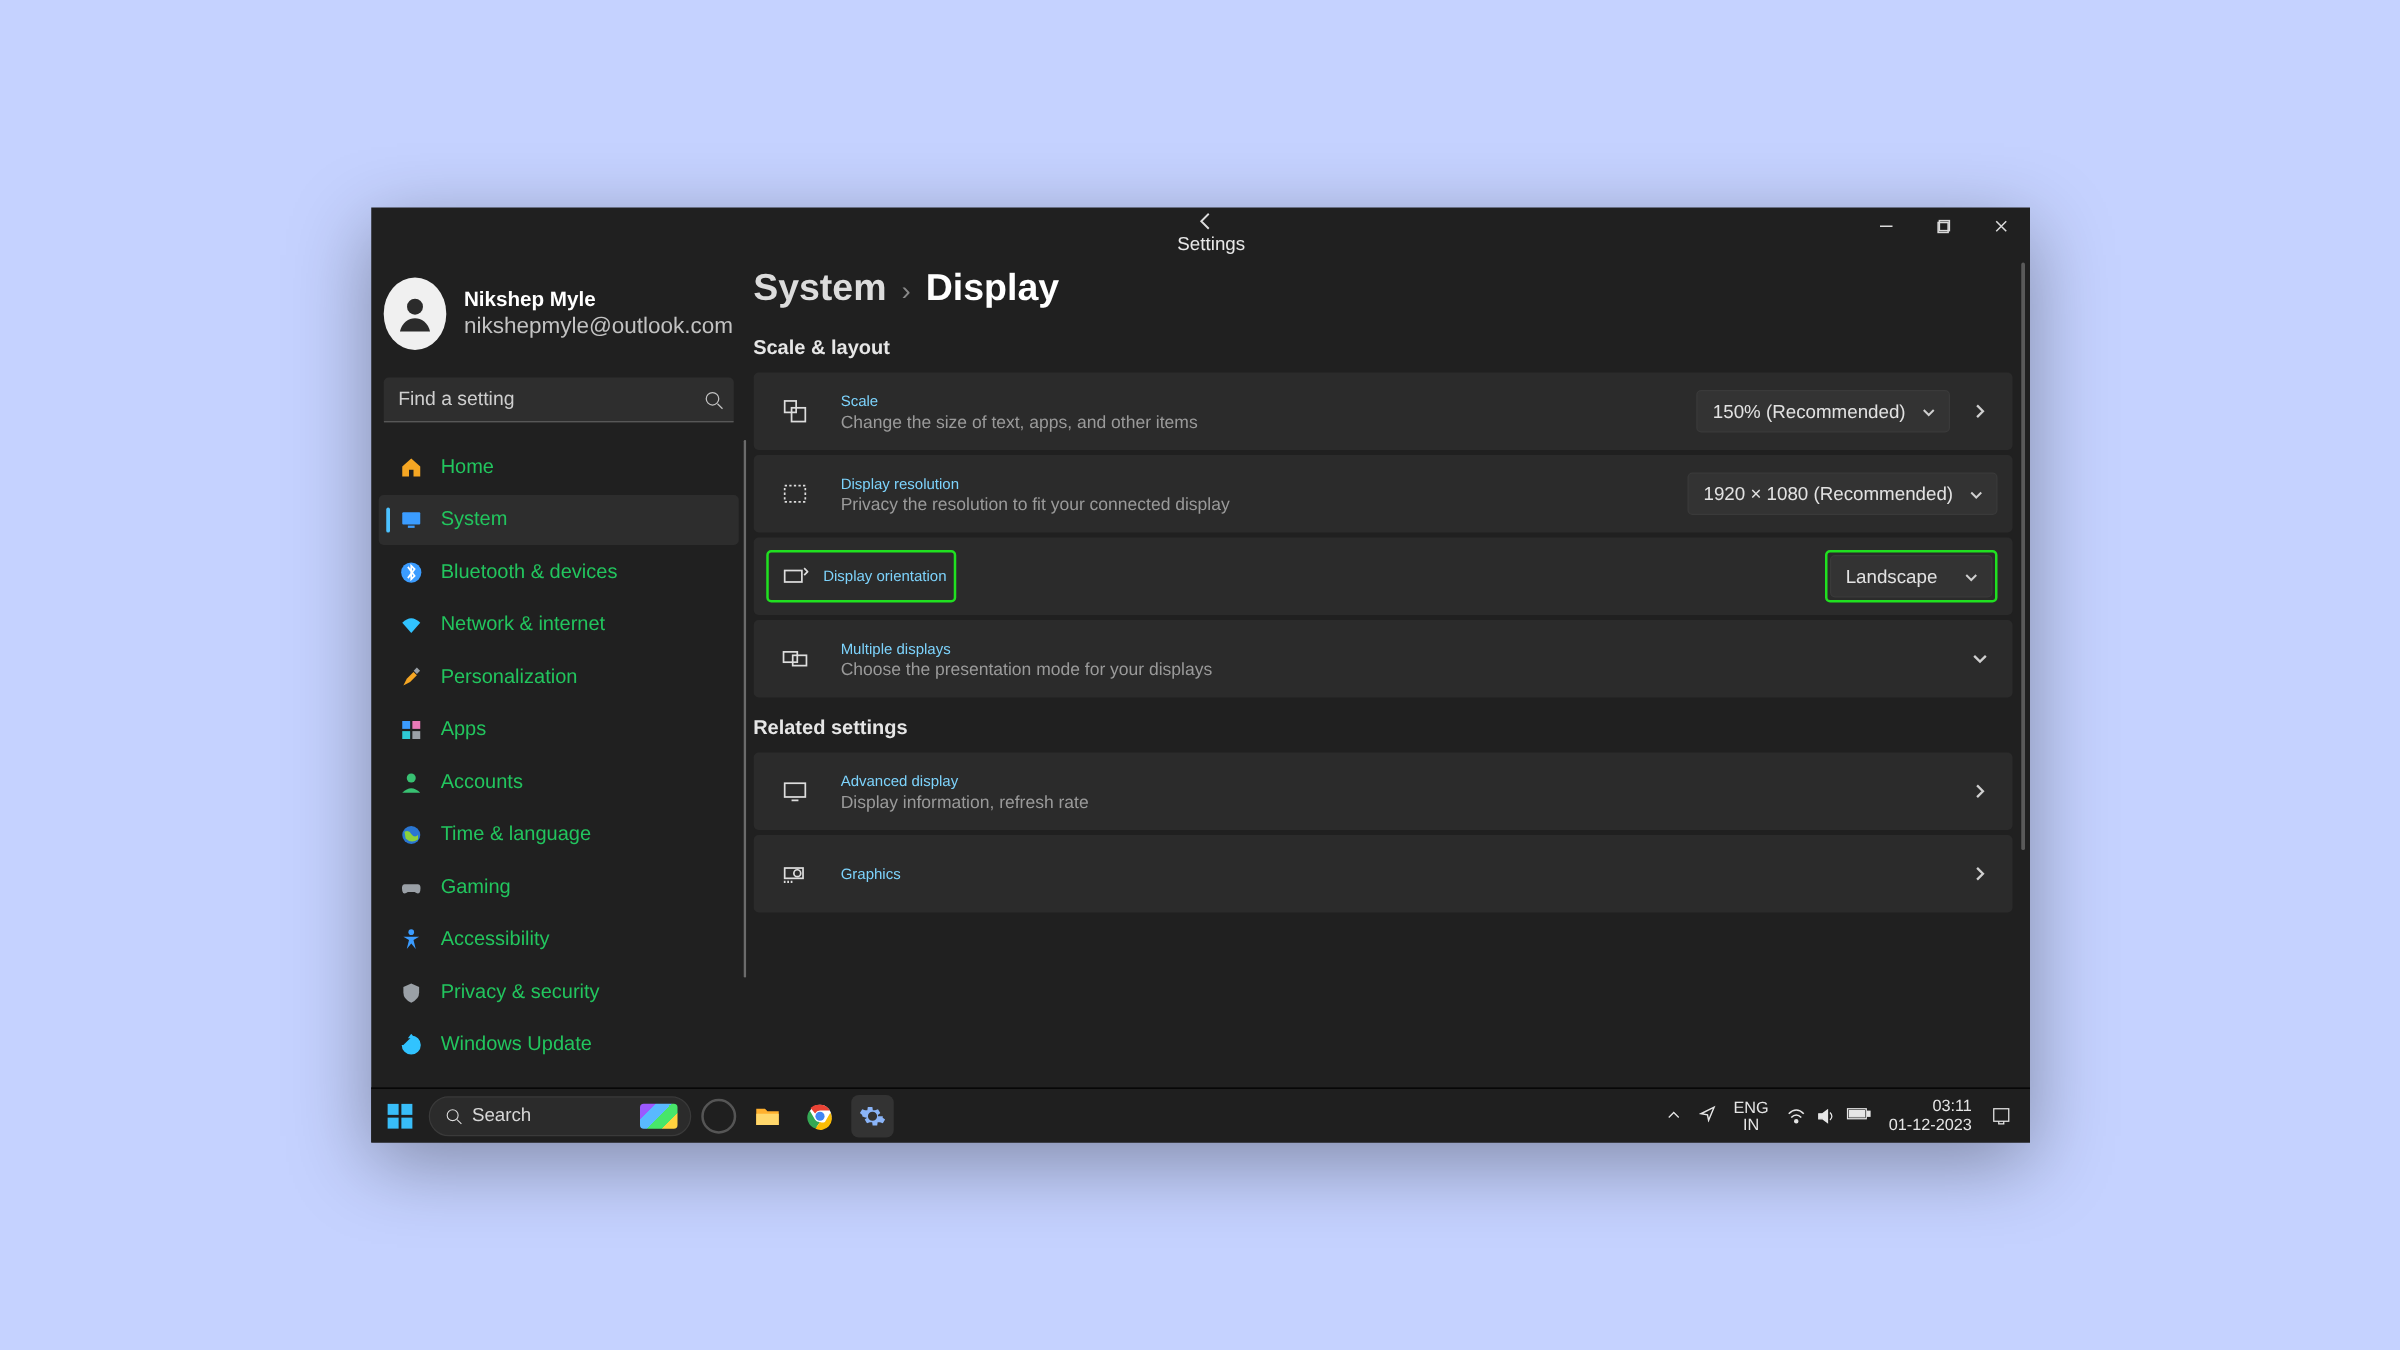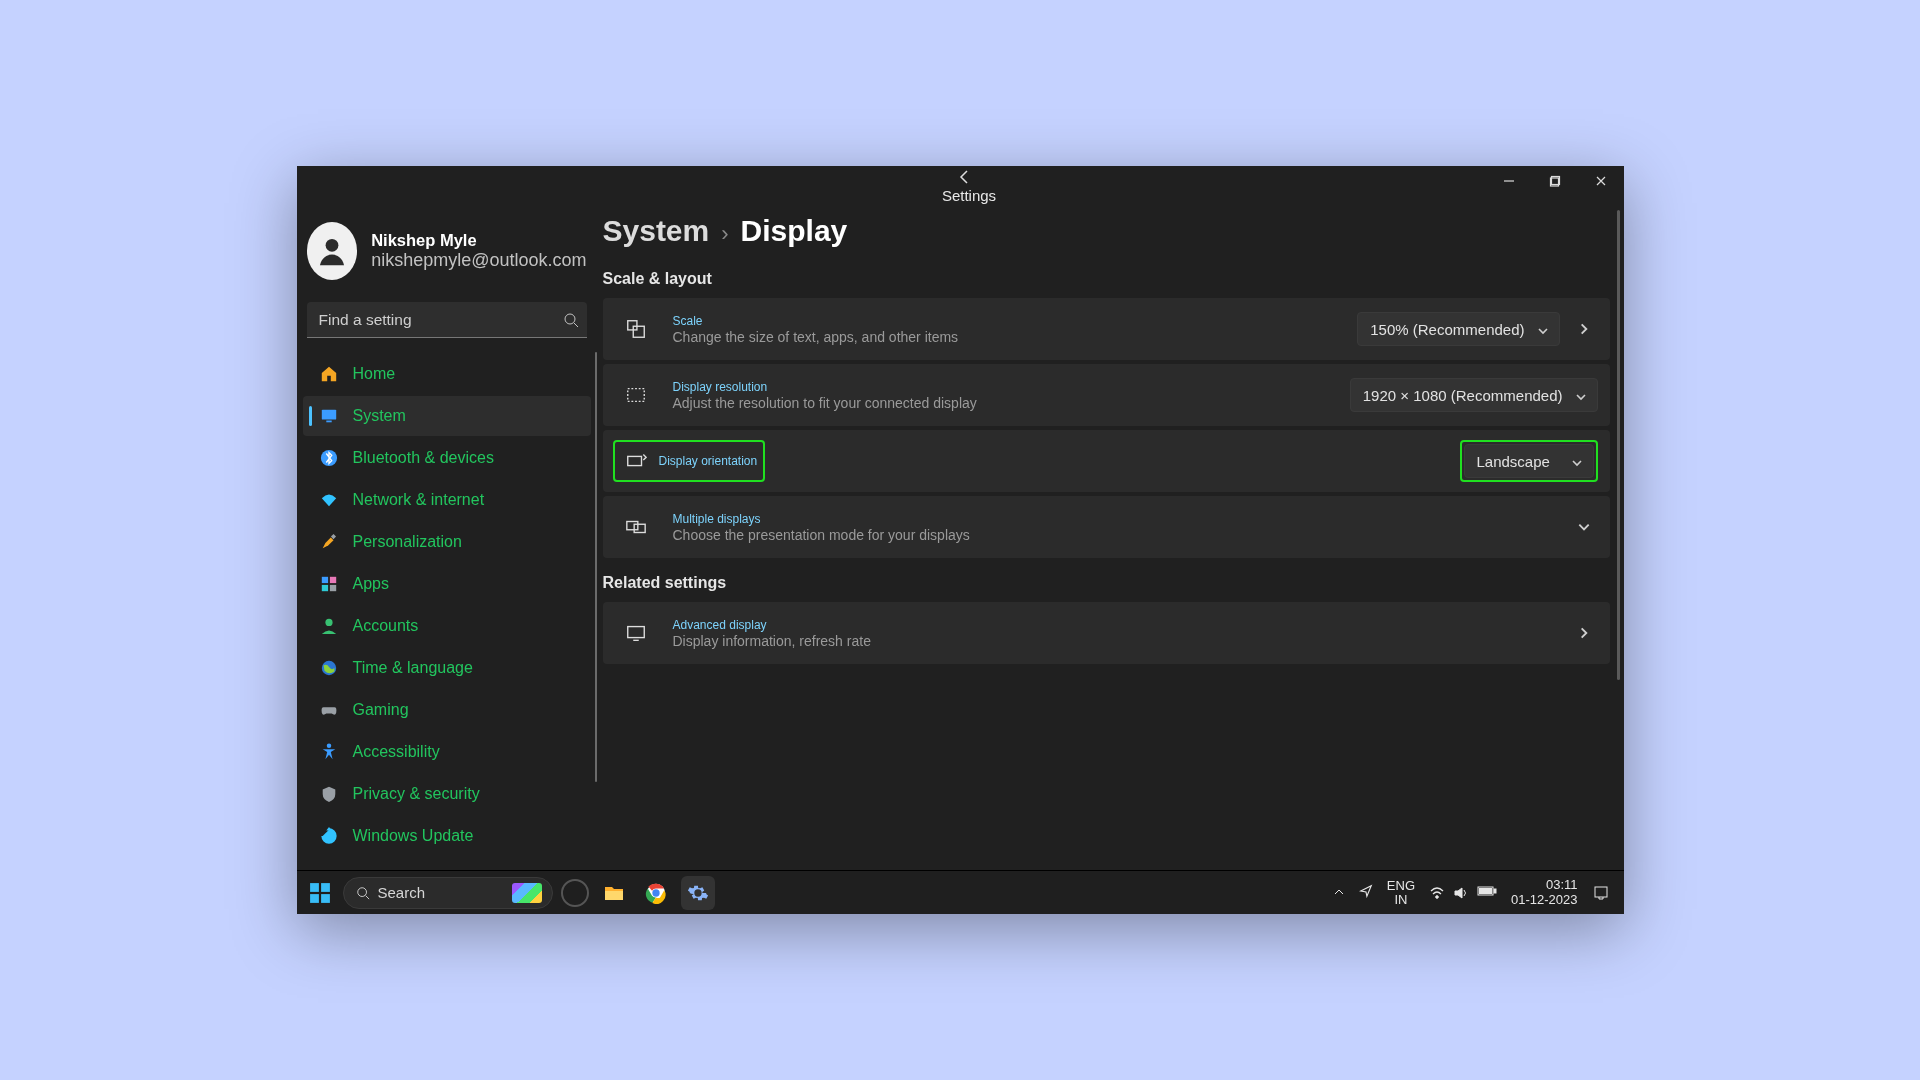--- a/index.html
+++ b/index.html
@@ -359,21 +359,21 @@
         </div>
 
         <div class="card">
           <div class="cicon">
             <svg width="22" height="22" viewBox="0 0 24 24" stroke="#ddd" fill="none" stroke-width="1.5">
                 <rect x="3" y="5" width="18" height="14" stroke-dasharray="2 2"></rect>
               </svg>
           </div>
           <div class="ctext">
             <div class="ct">Display resolution</div>
-            <div class="cd">Adjust the resolution to fit your connected display</div>
+            <div class="cd">Privacy the resolution to fit your connected display</div>
           </div>
           <div class="right">
             <div class="drop">
               <span>1920 × 1080 (Recommended)</span>
               <span class="chev"><svg viewBox="0 0 12 12">
                     <path d="M2 4 L6 8 L10 4"></path>
                   </svg></span>
             </div>
           </div>
         </div>
@@ -441,20 +441,39 @@
           </div>
           <div class="right">
             <div class="arrow">
                 <svg width="14" height="14" viewBox="0 0 12 12">
                   <path d="M4 2 L8 6 L4 10"></path>
                 </svg>
               </div>
           </div>
         </div>
 
+        <div class="card">
+          <div class="cicon">
+            <svg width="22" height="22" viewBox="0 0 24 24" stroke="#ddd" fill="none" stroke-width="1.5">
+                <rect x="3" y="7" width="16" height="9"></rect>
+                <circle cx="14" cy="11.5" r="3"></circle>
+                <path d="M3 18 V20 M6 18 V20 M9 18 V20"></path>
+              </svg>
+          </div>
+          <div class="ctext">
+            <div class="ct">Graphics</div>
+          </div>
+          <div class="right">
+            <div class="arrow">
+                <svg width="14" height="14" viewBox="0 0 12 12">
+                  <path d="M4 2 L8 6 L4 10"></path>
+                </svg>
+              </div>
+          </div>
+        </div>
       </div>
 
       <div class="content-scroll"></div>
     </div>
   </div>
 
   <div class="taskbar">
     <div class="tb-start">
       <svg width="22" height="22" viewBox="0 0 20 20">
         <rect x="1" y="1" width="8" height="8" fill="#38bdf8"></rect>

